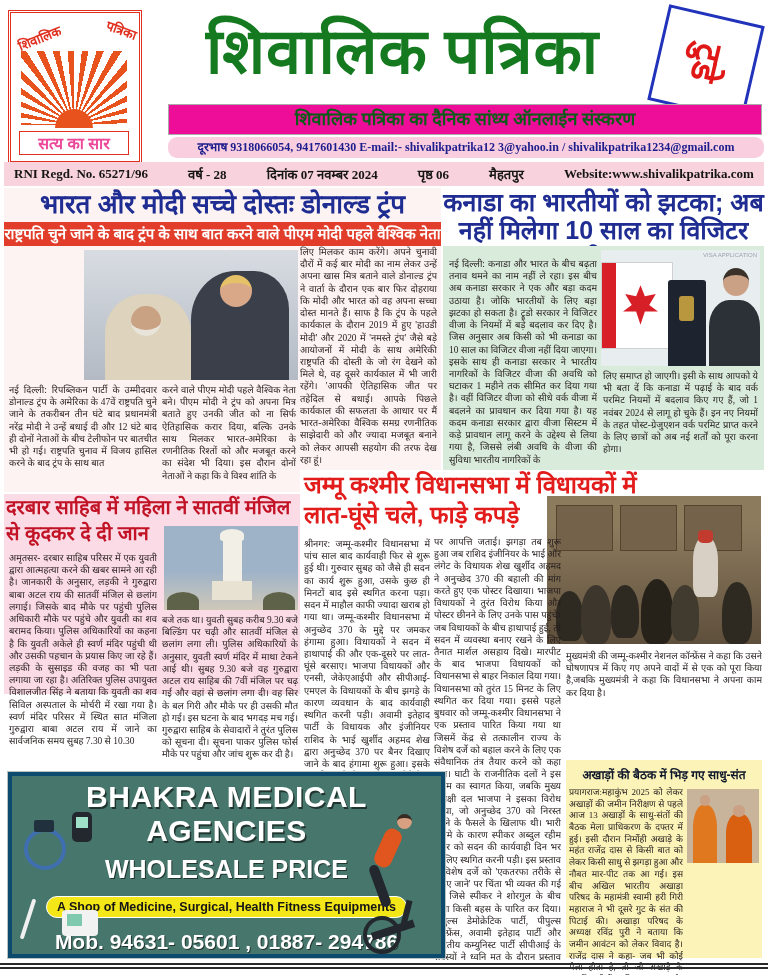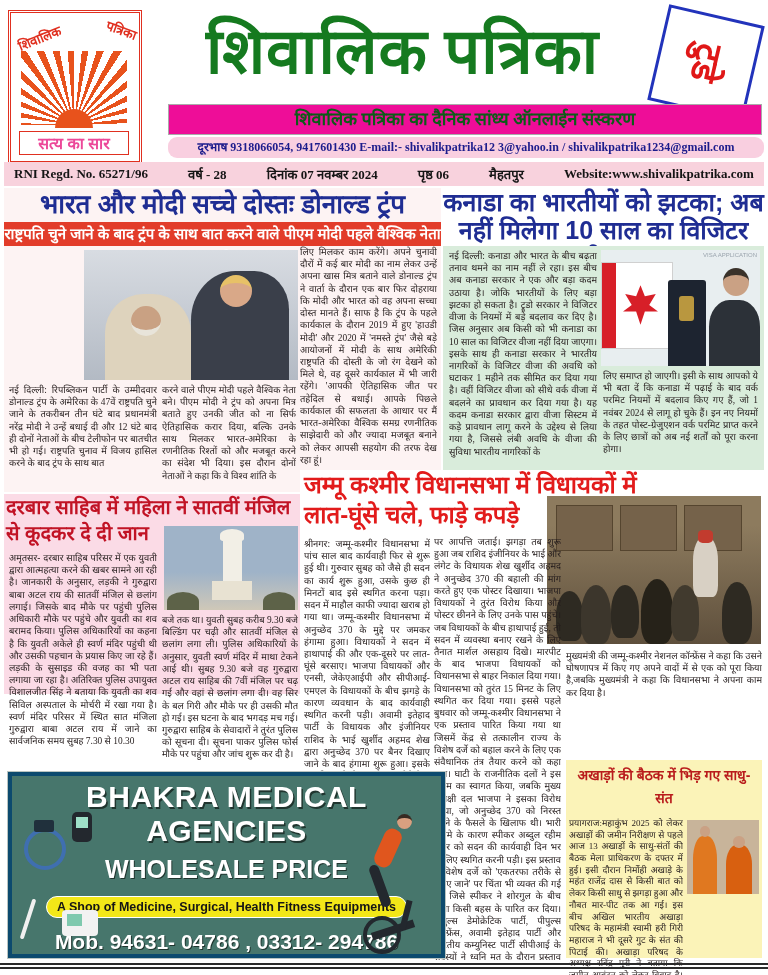--- a/index.html
+++ b/index.html
@@ -57,21 +57,21 @@
   #visa-text{position:absolute;right:3px;top:2px;font-size:6px;color:#9aa4ad;font-family:"Liberation Sans",sans-serif;}
   #cn-flag{position:absolute;left:0;top:10%;width:44%;height:74%;background:#fff;border:1px solid #d0d0d0;}
   #cn-flag .band{position:absolute;left:0;top:0;width:20%;height:100%;background:#d71f28;}
   #cn-flag svg{position:absolute;left:30%;top:22%;width:50%;height:56%;}
   #cn-passport{position:absolute;left:42%;bottom:0;width:24%;height:74%;background:#1d2430;border-radius:3px 3px 0 0;}
   #cn-emblem{position:absolute;left:30%;top:18%;width:40%;height:30%;background:#b9973f;border-radius:3px;}
   #cn-person{position:absolute;right:0;bottom:0;width:32%;height:92%;}
   #cn-suit{position:absolute;bottom:0;left:0;width:100%;height:62%;background:#2c3138;border-radius:40% 40% 0 0;}
   #cn-head{position:absolute;left:28%;top:8%;width:26px;height:28px;border-radius:50%;background:#caa184;
      border-top:7px solid #3a322a;box-sizing:border-box;}
-  #canada-col1{left:6px;top:4px;width:148px;height:218px;}
+  #canada-col1{left:6px;top:12px;width:148px;height:218px;}
   #canada-col2{left:160px;top:124px;width:155px;height:96px;}
 
   
   #darbar{left:4px;top:494px;width:296px;height:200px;background:#fbdbe6;}
   #darbar-headline{left:2px;top:0;width:292px;font-size:20px;color:#c11325;line-height:26px;}
   #darbar-photo{left:160px;top:32px;width:134px;height:84px;background:linear-gradient(180deg,#9fb3c8 55%,#cfc8b8);overflow:hidden;}
   .tower{position:absolute;left:44%;top:12%;width:14%;height:58%;background:#f2efe6;}
   .tower-dome{position:absolute;left:42%;top:4%;width:18%;height:14%;background:#f2efe6;border-radius:50% 50% 20% 20%;}
   .tower-base{position:absolute;left:36%;top:66%;width:30%;height:22%;background:#e8e2d2;}
   .tree{position:absolute;bottom:0;width:24%;height:22%;background:#5d6248;border-radius:50% 50% 0 0;}
@@ -92,21 +92,21 @@
   .m3{left:30%;bottom:4%;width:13%;height:36%;} .m4{left:44%;bottom:0;width:15%;height:44%;background:#262219;}
   .m5{left:58%;bottom:2%;width:13%;height:38%;background:#413a2e;} .m6{left:82%;bottom:0;width:14%;height:42%;}
   .m-flag{position:absolute;left:68%;top:28%;width:12%;height:40%;background:#d8d0c4;border-radius:40% 40% 20% 20%;}
   .m-flag:after{content:"";position:absolute;left:20%;top:-12%;width:60%;height:22%;background:#c23b2e;border-radius:30%;}
   #jk-col1{left:4px;top:68px;width:126px;height:236px;}
   #jk-col2{left:134px;top:66px;width:127px;height:424px;}
   #jk-col3{left:266px;top:180px;width:196px;height:108px;}
 
   
   #akhara{left:266px;top:290px;width:196px;height:198px;background:#fbf3b8;padding:2px 3px;box-sizing:border-box;}
-  #akhara-headline{text-align:center;font-size:14px;color:#b91c1c;line-height:23px;margin:2px 0 8px;}
+  #akhara-headline{text-align:center;font-size:12px;color:#0f172a;line-height:23px;margin:2px 0 0;}
   #akhara-photo{float:right;width:72px;height:74px;margin:2px 0 2px 4px;background:#c8b49a;position:relative;overflow:hidden;}
   .sadhu{position:absolute;bottom:0;border-radius:40% 40% 0 0;}
   .s1{left:8%;width:34%;height:78%;background:#e07820;}
   .s2{right:10%;width:36%;height:66%;background:#d86010;}
   .sadhu:after{content:"";position:absolute;left:28%;top:-18%;width:44%;padding-top:44%;border-radius:50%;background:#caa184;}
   #akhara-body{font-size:9px;}
 
   
   #ad{left:8px;top:772px;width:437px;height:186px;background:#47766c;border:4px solid #0c4a6e;
       box-sizing:border-box;outline:1px solid #b9c4c0;text-align:center;color:#fff;
@@ -246,21 +246,21 @@
           <div class="sadhu s2"></div>
       </div>
       <div class="body-text" id="akhara-body">प्रयागराज:महाकुंभ 2025 को लेकर अखाड़ों की जमीन निरीक्षण से पहले आज 13 अखाड़ों के साधु-संतों की बैठक मेला प्राधिकरण के दफ्तर में हुई। इसी दौरान निर्मोही अखाड़े के महंत राजेंद्र दास से किसी बात को लेकर किसी साधु से झगड़ा हुआ और नौबत मार-पीट तक आ गई। इस बीच अखिल भारतीय अखाड़ा परिषद के महामंत्री स्वामी हरी गिरी महाराज ने भी दूसरे गुट के संत की पिटाई की। अखाड़ा परिषद के अध्यक्ष रविंद्र पुरी ने बताया कि जमीन आवंटन को लेकर विवाद है। राजेंद्र दास ने कहा- जब भी कोई मेला होता है, तो जो अखाड़े के पदाधिकारी हैं, उन्हें बुलाया जाता है। महाकुंभ 2025 के दौरान पूरे 2 महीने प्रयागराज में मांस और शराब की बिक्री पूरी तरह प्रतिबंधित रहेगी।</div>
     </div>
   </div>
 
   <div class="abs" id="ad">
     <div id="ad-title">BHAKRA MEDICAL AGENCIES</div>
     <div id="ad-subtitle">WHOLESALE PRICE</div>
     <div><span id="ad-tagline">A Shop of Medicine, Surgical, Health Fitness Equipments</span></div>
-    <div id="ad-phone">Mob. 94631- 04786 , 03312- 294786</div>
+    <div id="ad-phone">Mob. 94631- 05601 , 01887- 294786</div>
     <div class="ad-left-icons">
       <div id="wheelchair"></div>
       <div id="glucometer"></div>
       <div id="bp-monitor"></div>
       <div id="thermometer"></div>
     </div>
     <div class="ad-right">
       <div id="bike-wheel"></div>
       <div id="bike-frame"></div>
         <div id="bike-post"></div>

